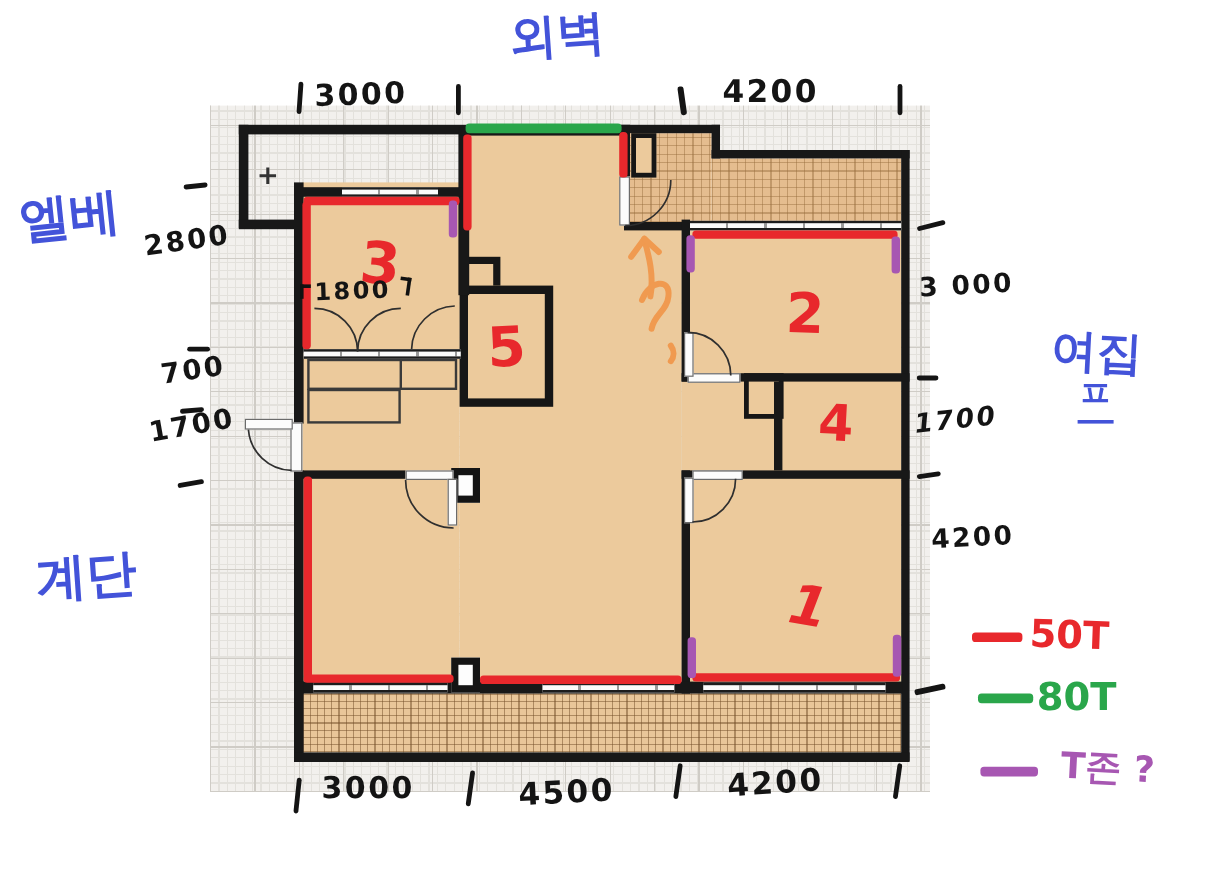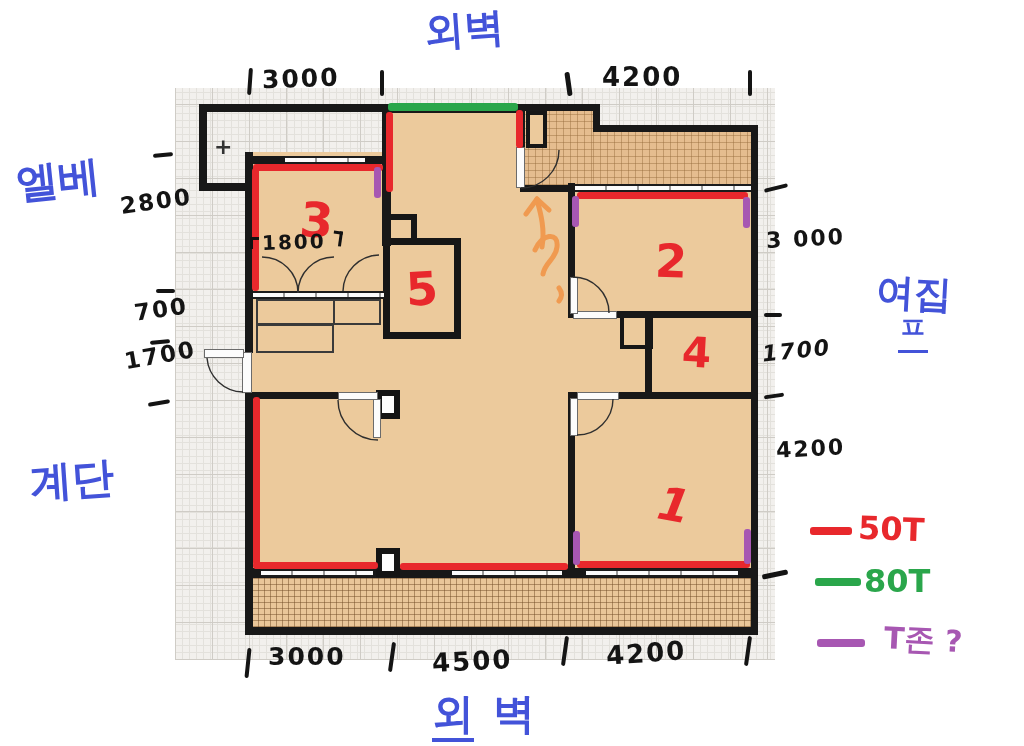--- a/index.html
+++ b/index.html
@@ -186,24 +186,20 @@
   <div class="dim" style="left:432px;top:646px;font-size:26px;transform:rotate(-3deg);">4500</div>
   <div class="tick" style="left:563px;top:636px;width:4px;height:30px;transform:rotate(8deg);"></div>
   <div class="dim" style="left:606px;top:638px;font-size:26px;transform:rotate(-4deg);">4200</div>
   <div class="tick" style="left:746px;top:636px;width:4px;height:30px;transform:rotate(8deg);"></div>
 
   <div class="blue" style="left:424px;top:2px;font-size:40px;transform:rotate(-4deg);">외벽</div>
   <div class="blue" style="left:16px;top:152px;font-size:42px;transform:rotate(-6deg);">엘베</div>
   <div class="blue" style="left:30px;top:452px;font-size:42px;transform:rotate(-4deg);">계단</div>
   <div class="blue" style="left:876px;top:268px;font-size:38px;transform:rotate(3deg);">여집</div>
   <div class="blue" style="left:898px;top:308px;font-size:30px;border-bottom:3px solid #4353d9;padding-bottom:1px;">ㅍ</div>
-  <div class="abs" style="left:432px;top:686px;">
-    <span class="blue" style="position:static;font-size:42px;border-bottom:4px solid #4353d9;">외</span>
-    <span class="blue" style="position:static;font-size:42px;margin-left:14px;">벽</span>
-  </div>
 
   <div class="abs" style="left:0;top:0;width:0;height:0;"></div>
 
   <div class="rl" style="left:810px;top:527px;width:42px;height:8px;"></div>
   <div class="legend-label" style="left:858px;top:510px;font-size:32px;color:#e8282c;transform:rotate(2deg);">50T</div>
   <div class="gl" style="left:815px;top:578px;width:46px;height:8px;"></div>
   <div class="legend-label" style="left:864px;top:562px;font-size:32px;color:#2aa64b;">80T</div>
   <div class="pm" style="left:817px;top:639px;width:48px;height:8px;"></div>
   <div class="legend-label" style="left:884px;top:620px;font-size:30px;color:#a757b2;transform:rotate(3deg);">T존 ?</div>
 

